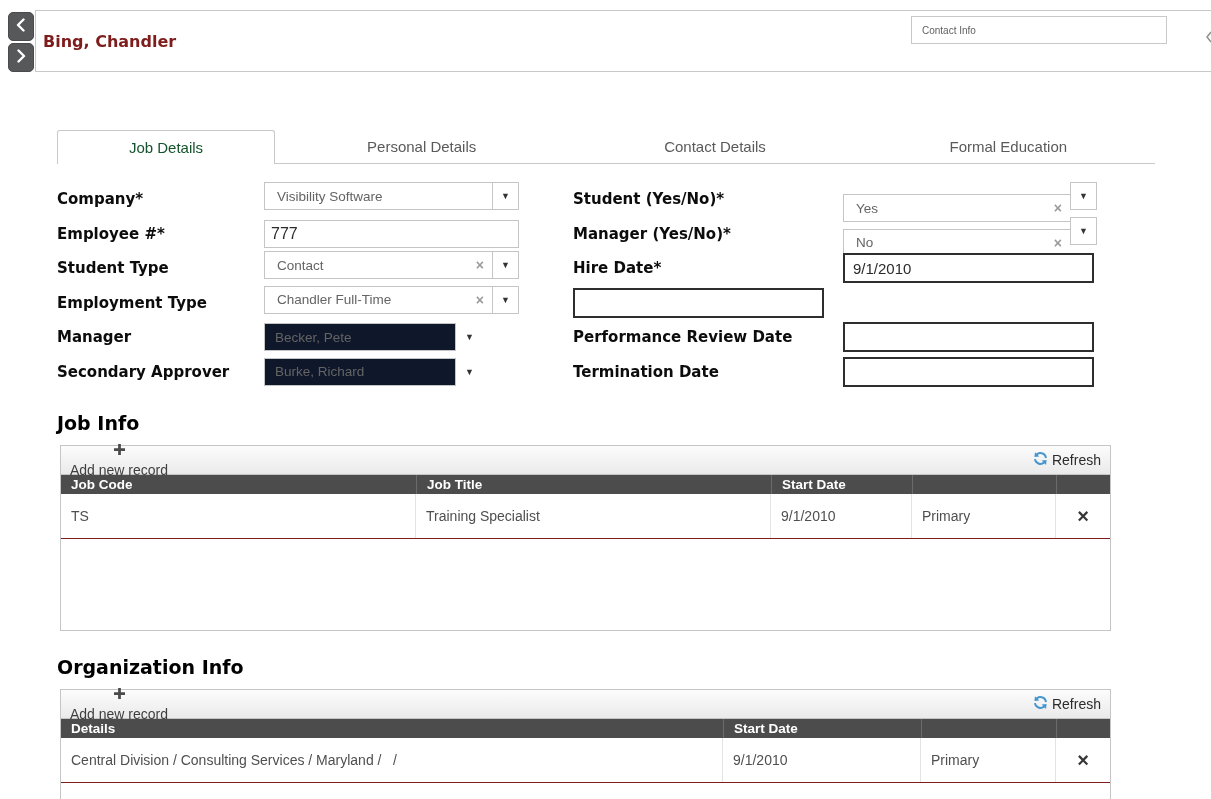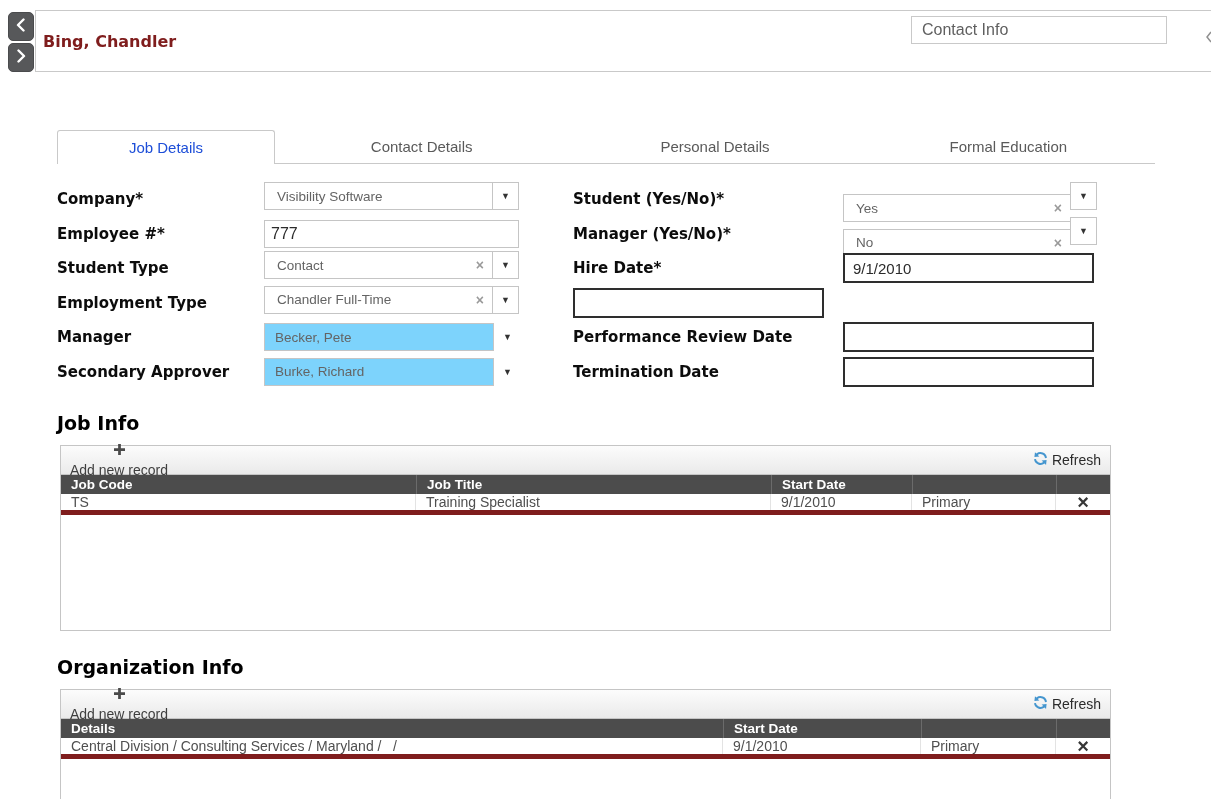--- a/index.html
+++ b/index.html
@@ -19,38 +19,38 @@
   .header-box {
     position:absolute; left:35px; top:10px; width:1180px; height:62px;
     background:#fff; border:1px solid #c9c9c9;
   }
   .header-title {
     position:absolute; left:7px; top:50%; transform:translateY(-50%);
     font-family:"DejaVu Sans", sans-serif; font-weight:bold; font-size:16px; color:#7f1d1d;
   }
   .contact-input {
     position:absolute; left:911px; top:16px; width:256px; height:28px;
-    border:1px solid #c9c9c9; padding:0 10px; font-size:16px; color:#5f5f5f;
+    border:1px solid #c9c9c9; padding:0 10px; font-size:10px; color:#5f5f5f;
     font-family:"Liberation Sans", sans-serif; background:#fff; outline:none;
   }
   .edge-clipped { position:absolute; left:1206px; top:29px; }
 
   
   .tabstrip {
     position:absolute; left:57px; top:131px; width:1098px; height:33px;
     display:flex; align-items:flex-end; border-bottom:1px solid #c9c9c9;
   }
   .tab {
     flex:1; height:32px; line-height:32px; text-align:center;
     font-size:15px; color:#5a5a5a; cursor:pointer;
   }
   .tab.active {
     flex:none; width:218px; height:34px; line-height:34px;
     background:#fff; border:1px solid #c9c9c9; border-bottom:none;
-    border-radius:3px 3px 0 0; margin-bottom:-1px; color:#1d4ed8;
+    border-radius:3px 3px 0 0; margin-bottom:-1px; color:#14532d;
   }
 
   
   .form-col { position:absolute; }
   .form-left  { left:57px;  top:182px; width:480px; }
   .form-right { left:573px; top:182px; width:530px; }
   .frow { display:flex; align-items:center; height:34.5px; }
   .flabel {
     font-family:"DejaVu Sans", sans-serif; font-weight:bold; font-size:15px; color:#0c0c0c;
   }
@@ -69,22 +69,22 @@
     width:27px; height:28px; border:1px solid #c5c5c5; background:#fff;
     display:flex; align-items:center; justify-content:center;
     font-size:9px; color:#333; cursor:pointer;
   }
   .text-input {
     width:255px; height:28px; border:1px solid #c5c5c5; padding:0 6px;
     font-size:16px; color:#2b2b2b; font-family:"Liberation Sans", sans-serif; outline:none; background:#fff;
   }
   .plain-combo { display:flex; align-items:center; }
   .plain-combo-input {
-    width:230px; height:28px; border:1px solid #c5c5c5; padding:0 10px;
-    display:flex; align-items:center; font-size:13.5px; color:#646464; background:#7dd3fc;
+    width:192px; height:28px; border:1px solid #c5c5c5; padding:0 10px;
+    display:flex; align-items:center; font-size:13.5px; color:#646464; background:#0f172a;
   }
   .plain-combo-arrow { margin-left:9px; font-size:9px; color:#333; cursor:pointer; }
   .date-input {
     width:251px; height:30px; border:2px solid #2e2e2e; padding:0 8px;
     font-size:15px; color:#2b2b2b; font-family:"Liberation Sans", sans-serif; outline:none; background:#fff;
   }
 
   
   .sec-title {
     position:absolute; left:57px; font-family:"DejaVu Sans", sans-serif;
@@ -102,21 +102,21 @@
     border-bottom:1px solid #c5c5c5; display:flex; align-items:center; padding:0 9px;
   }
   .add-link { display:flex; align-items:center; gap:4px; font-size:14px; color:#3f3f3f; cursor:pointer;flex-direction:column; }
   .refresh-link { margin-left:auto; display:flex; align-items:center; gap:4px; font-size:14px; color:#2b2b2b; cursor:pointer; }
   .grid-header { display:flex; background:#4c4c4c; height:19px; }
   .gh-cell {
     display:flex; align-items:center; padding-left:10px;
     color:#fff; font-weight:bold; font-size:13.5px; border-left:1px solid #6b6b6b;
   }
   .gh-cell:first-child { border-left:none; }
-  .grid-row { display:flex; height:21px; border-bottom:5px solid #7f1d1d; background:#fff; }
+  .grid-row { display:flex; height:45px; border-bottom:1px solid #7f1d1d; background:#fff; }
   .gr-cell {
     display:flex; align-items:center; padding-left:10px;
     font-size:14px; color:#4f4f4f; border-right:1px solid #e3e3e3; white-space:pre;
     overflow:hidden;
   }
   .gr-cell.last { border-right:none; }
   .gr-cell.del { justify-content:center; padding-left:0; }
   .del-x { font-size:20px; font-weight:bold; color:#373737; line-height:1; cursor:pointer; }
 
   
@@ -149,22 +149,22 @@
 </div>
 <input class="contact-input" type="text" value="Contact Info" style="">
 <span class="edge-clipped">
   <svg width="6" height="12" viewBox="0 0 6 12">
       <path d="M5 1 L1 6 L5 11" stroke="#909090" stroke-width="1.5" fill="none"></path>
     </svg>
 </span>
 
 <div class="tabstrip">
   <div class="tab active">Job Details</div>
+  <div class="tab">Personal Details</div>
   <div class="tab">Contact Details</div>
-  <div class="tab">Personal Details</div>
   <div class="tab">Formal Education</div>
 </div>
 
 <div class="form-col form-left">
 
   <div class="frow">
     <div class="flabel">Company*</div>
     <div class="combo">
       <div class="combo-input">
         <span>Visibility Software</span>

